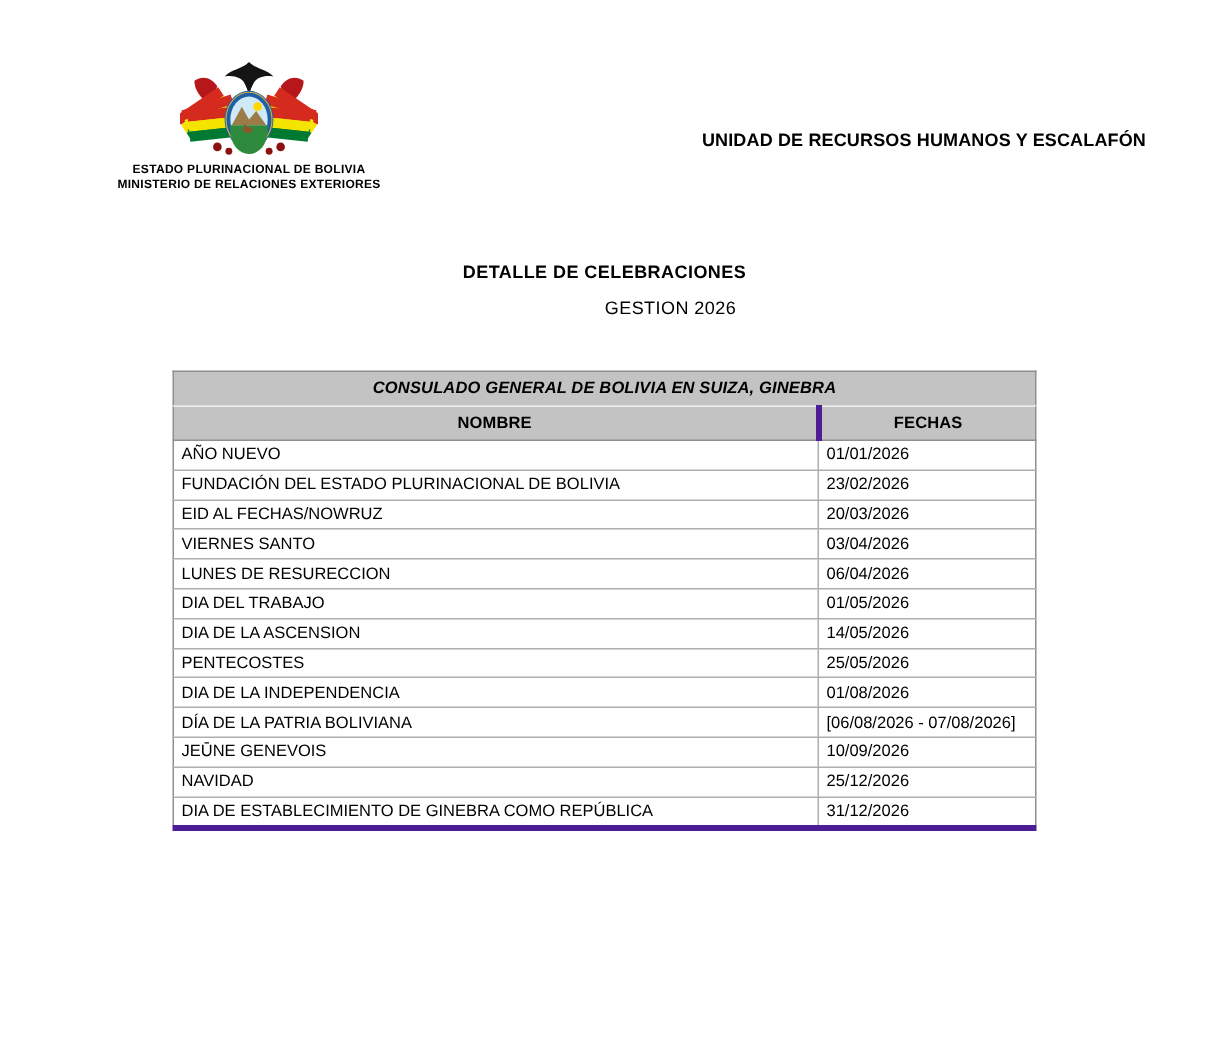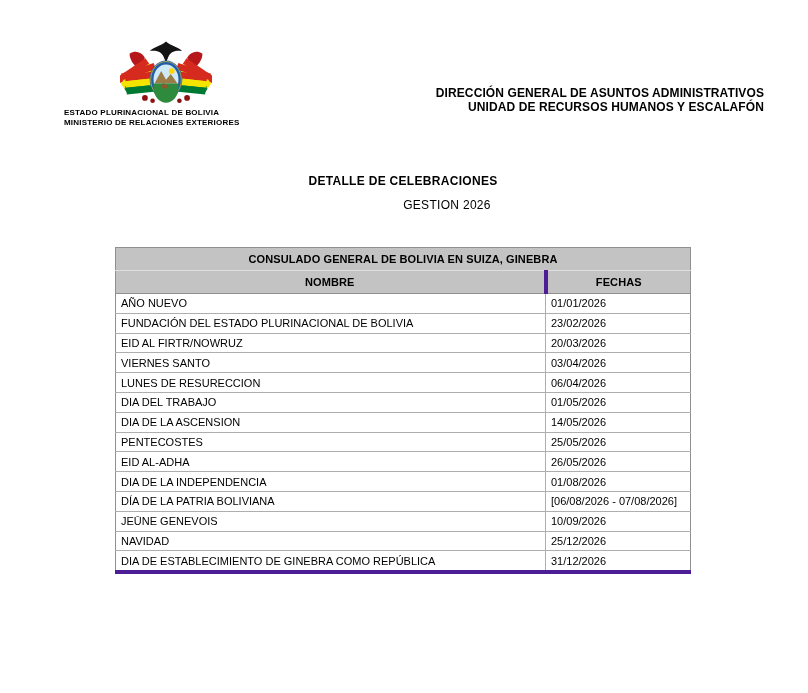--- a/index.html
+++ b/index.html
@@ -15,21 +15,21 @@
     color: #000000;
     overflow: hidden;
   }
 
   
   .logo-block {
     position: absolute;
     left: 64px;
     top: 40px;
     width: 204px;
-    text-align: left;
+    text-align: center;
   }
   .logo-block svg {
     display: block;
     margin: 0 auto 2px auto;
   }
   .logo-line {
     font-size: 8px;
     font-weight: bold;
     line-height: 10px;
     letter-spacing: 0.2px;
@@ -87,20 +87,21 @@
   }
   th.table-title {
     background: #c3c3c3;
     height: 20px;
     font-size: 11px;
     font-weight: bold;
     text-align: center;
     border: 1px solid #8f8f8f;
     border-bottom: 1px solid #dedede;
     letter-spacing: 0.1px;
+    font-style: italic;
   }
   th.col-h {
     background: #c3c3c3;
     height: 20px;
     font-size: 11px;
     font-weight: bold;
     text-align: center;
     border: 1px solid #8f8f8f;
     border-top: none;
     letter-spacing: 0.1px;
@@ -177,21 +178,20 @@
     <path d="M36 45 L43 32 L48 41 L53 35 L60 45 Z" fill="#9b7b46"></path>
     <path d="M35 45 h26 v4 a13 16 0 0 1 -26 0 Z" fill="#2e8b3d"></path>
     <ellipse cx="47" cy="48" rx="3.4" ry="2.2" fill="#8a5a2b"></ellipse>
     <rect x="44.6" y="44.5" width="1.4" height="4" fill="#8a5a2b"></rect>
   </svg>
   <div class="logo-line">ESTADO PLURINACIONAL DE BOLIVIA</div>
   <div class="logo-line">MINISTERIO DE RELACIONES EXTERIORES</div>
 </div>
 
 <div class="header-right">
-  <div>DIRECCIÓN GENERAL DE ASUNTOS ADMINISTRATIVOS</div>
   <div>UNIDAD DE RECURSOS HUMANOS Y ESCALAFÓN</div>
 </div>
 
 <div class="doc-title main">DETALLE DE CELEBRACIONES</div>
 <div class="doc-title sub">GESTION 2026</div>
 
 <table class="celebrations">
   <colgroup>
     <col style="width:430px">
     <col style="width:145px">
@@ -208,21 +208,21 @@
   <tbody>
       <tr>
     <td>AÑO NUEVO</td>
     <td>01/01/2026</td>
   </tr>
       <tr>
     <td>FUNDACIÓN DEL ESTADO PLURINACIONAL DE BOLIVIA</td>
     <td>23/02/2026</td>
   </tr>
       <tr>
-    <td>EID AL FIRTR/NOWRUZ</td>
+    <td>EID AL FECHAS/NOWRUZ</td>
     <td>20/03/2026</td>
   </tr>
       <tr>
     <td>VIERNES SANTO</td>
     <td>03/04/2026</td>
   </tr>
       <tr>
     <td>LUNES DE RESURECCION</td>
     <td>06/04/2026</td>
   </tr>
@@ -232,24 +232,20 @@
   </tr>
       <tr>
     <td>DIA DE LA ASCENSION</td>
     <td>14/05/2026</td>
   </tr>
       <tr>
     <td>PENTECOSTES</td>
     <td>25/05/2026</td>
   </tr>
       <tr>
-    <td>EID AL-ADHA</td>
-    <td>26/05/2026</td>
-  </tr>
-      <tr>
     <td>DIA DE LA INDEPENDENCIA</td>
     <td>01/08/2026</td>
   </tr>
       <tr>
     <td>DÍA DE LA PATRIA BOLIVIANA</td>
     <td>[06/08/2026 - 07/08/2026]</td>
   </tr>
       <tr>
     <td>JEŪNE GENEVOIS</td>
     <td>10/09/2026</td>

